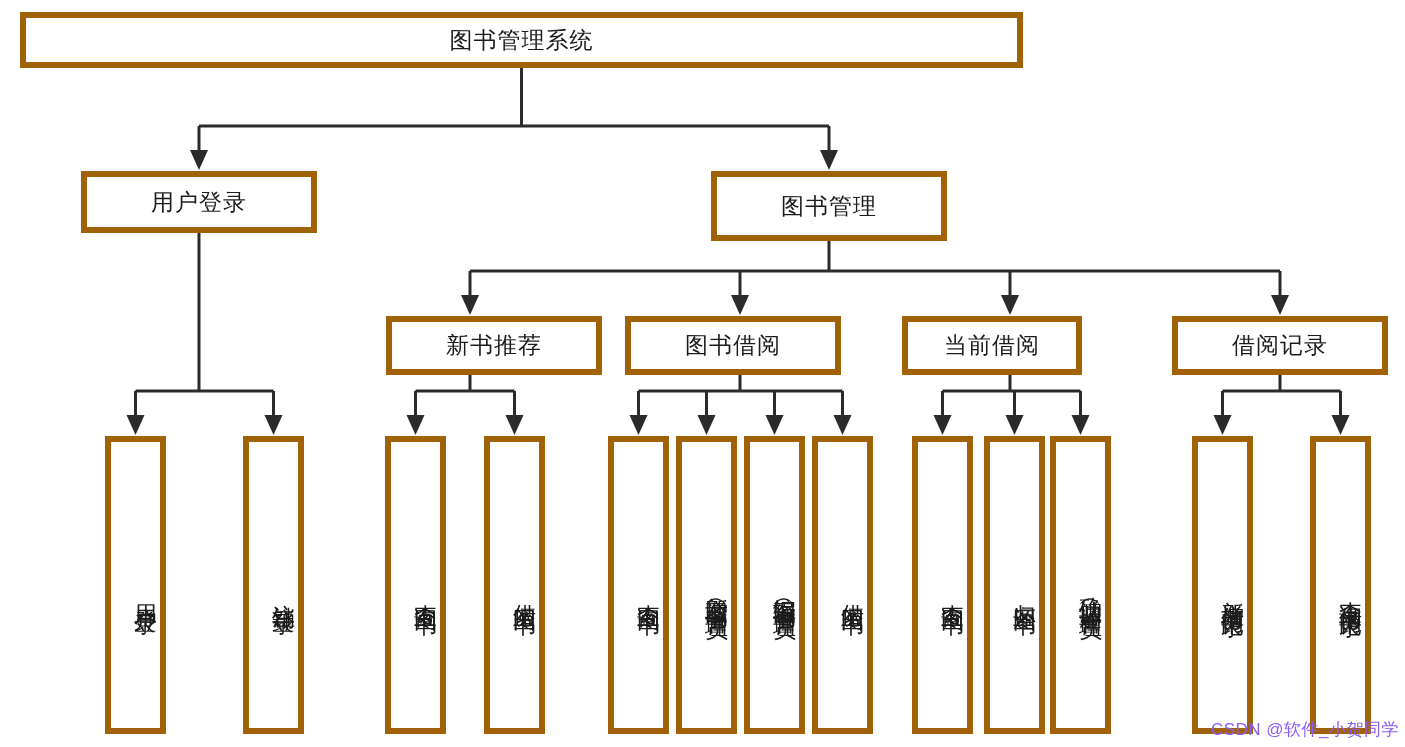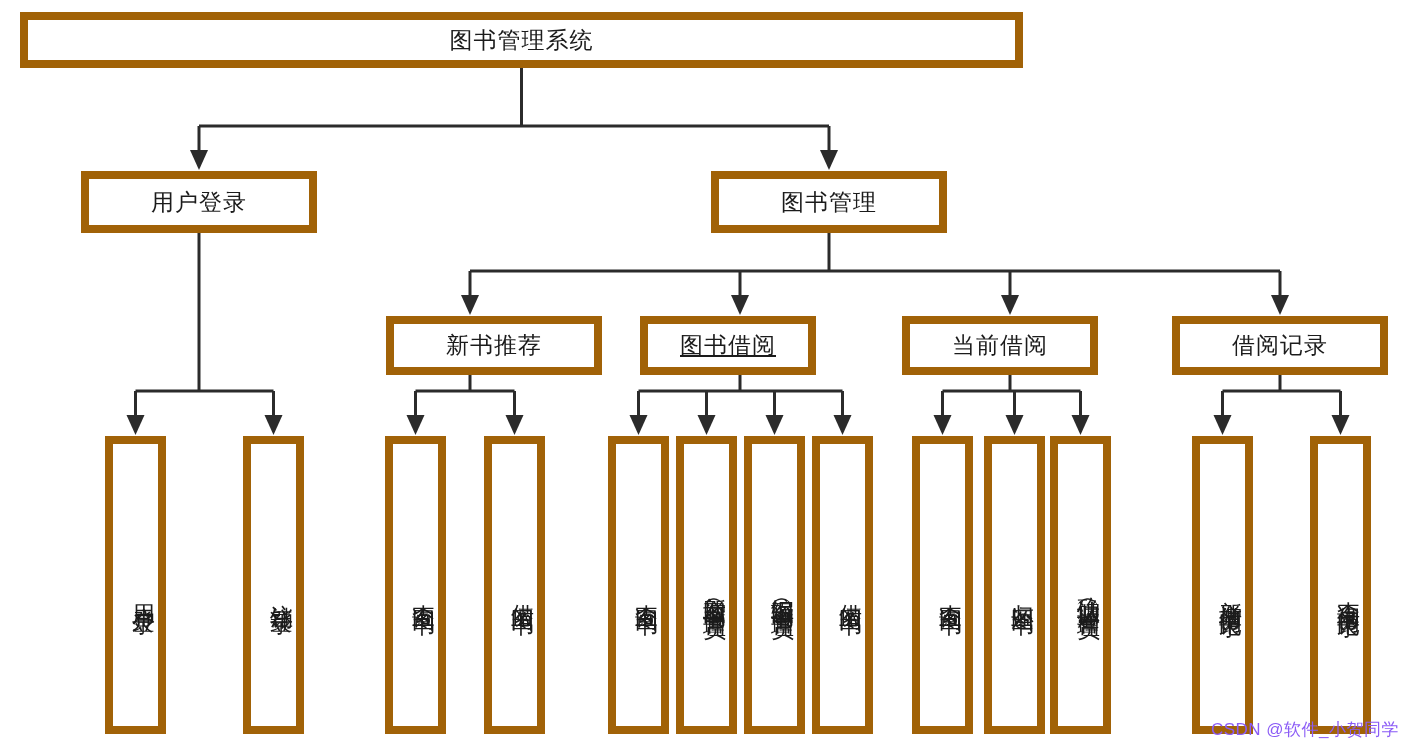--- a/index.html
+++ b/index.html
@@ -3,21 +3,21 @@
 <meta charset="utf-8">
 <style>
   html,body{margin:0;padding:0;background:#ffffff;}
   body{
     font-family:"Liberation Sans","DejaVu Sans",sans-serif;
     width:1405px;height:747px;overflow:hidden;position:relative;
   }
   #canvas{position:absolute;left:0;top:0;width:1405px;height:747px;}
 
   .node{position:absolute;box-sizing:border-box;background:#ffffff;
-        border:8px solid #a16207;display:flex;align-items:center;justify-content:center;}
+        border:6px solid #a16207;display:flex;align-items:center;justify-content:center;}
   .node.h{font-size:23px;color:#1b1b1b;letter-spacing:1px;}
   .node.v{writing-mode:vertical-rl;text-orientation:upright;font-size:23px;color:#1b1b1b;
           line-height:1.25;letter-spacing:3px;padding-top:14px;align-items:flex-start;}
   .node .lbl{white-space:pre;}
 
   .watermark{
     position:absolute;right:6px;bottom:6px;font-size:17px;color:#8b5cf6;
     white-space:pre;letter-spacing:0.5px;pointer-events:none;
   }
 </style>
@@ -79,30 +79,30 @@
     <polygon points="1331.5,415 1349.5,415 1340.5,435" fill="#2b2b2b"></polygon>
   </svg>
 
 <div id="nodes-layer">
     <div class="node h" style="left: 20px; top: 12px; width: 1003px; height: 56px;">
       <span class="lbl">图书管理系统</span>
     </div>
     <div class="node h" style="left: 81px; top: 171px; width: 236px; height: 62px;">
       <span class="lbl">用户登录</span>
     </div>
-    <div class="node h" style="left: 711px; top: 171px; width: 236px; height: 62px;">
+    <div class="node h" style="left: 711px; top: 171px; width: 236px; height: 70px;">
       <span class="lbl">图书管理</span>
     </div>
     <div class="node h" style="left: 362px; top: 316px; width: 216px; height: 59px; margin-left: 24px;">
       <span class="lbl">新书推荐</span>
     </div>
-    <div class="node h" style="left: 640px; top: 316px; width: 176px; height: 59px; text-decoration: underline;">
+    <div class="node h" style="left: 625px; top: 316px; width: 216px; height: 59px;">
       <span class="lbl">图书借阅</span>
     </div>
-    <div class="node h" style="left: 902px; top: 316px; width: 196px; height: 59px;">
+    <div class="node h" style="left: 902px; top: 316px; width: 180px; height: 59px;">
       <span class="lbl">当前借阅</span>
     </div>
     <div class="node h" style="left: 1172px; top: 316px; width: 216px; height: 59px;">
       <span class="lbl">借阅记录</span>
     </div>
     <div class="node v" style="left: 105px; top: 436px; width: 61px; height: 298px;">
       <span class="lbl">用户登录</span>
     </div>
     <div class="node v" style="left: 243px; top: 436px; width: 61px; height: 298px;">
       <span class="lbl">注销登录</span>

